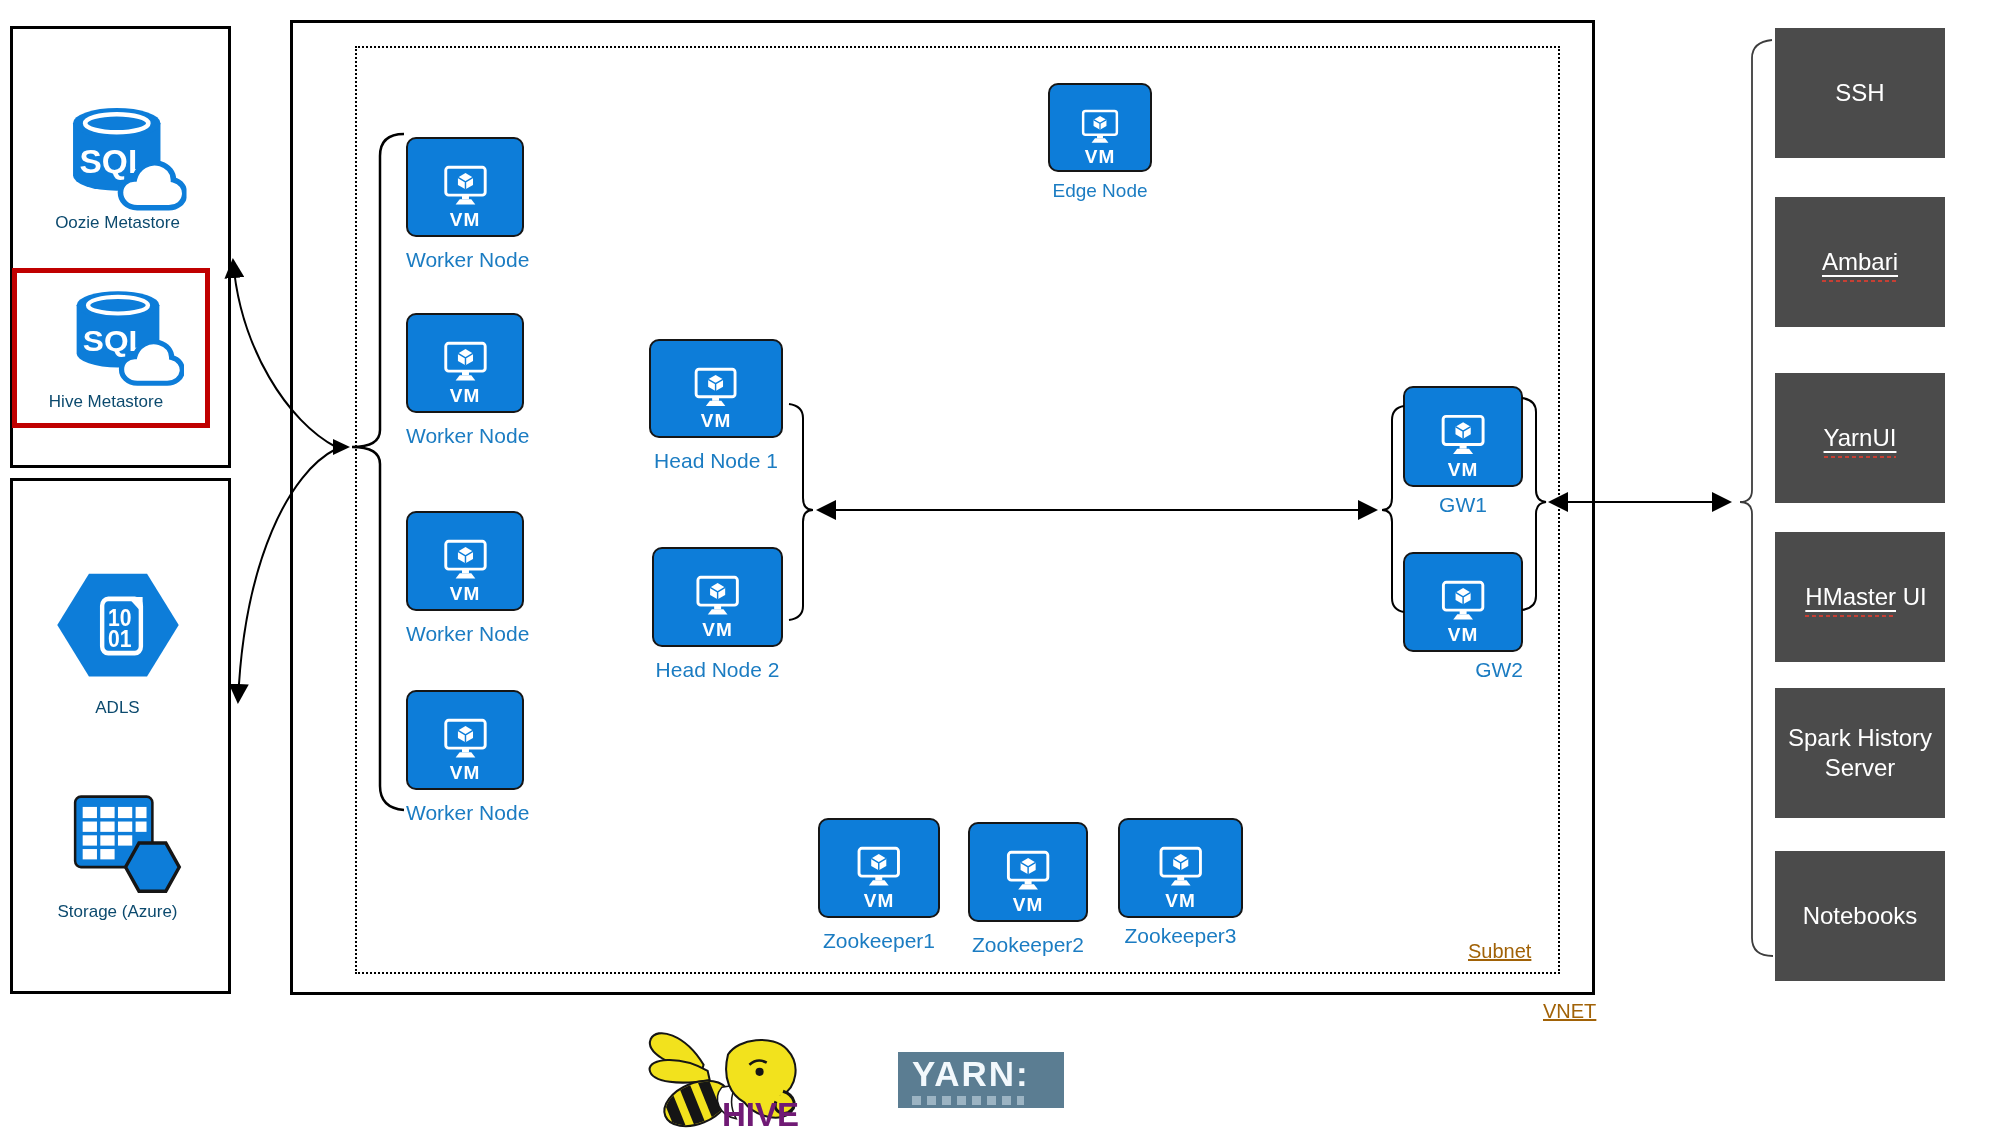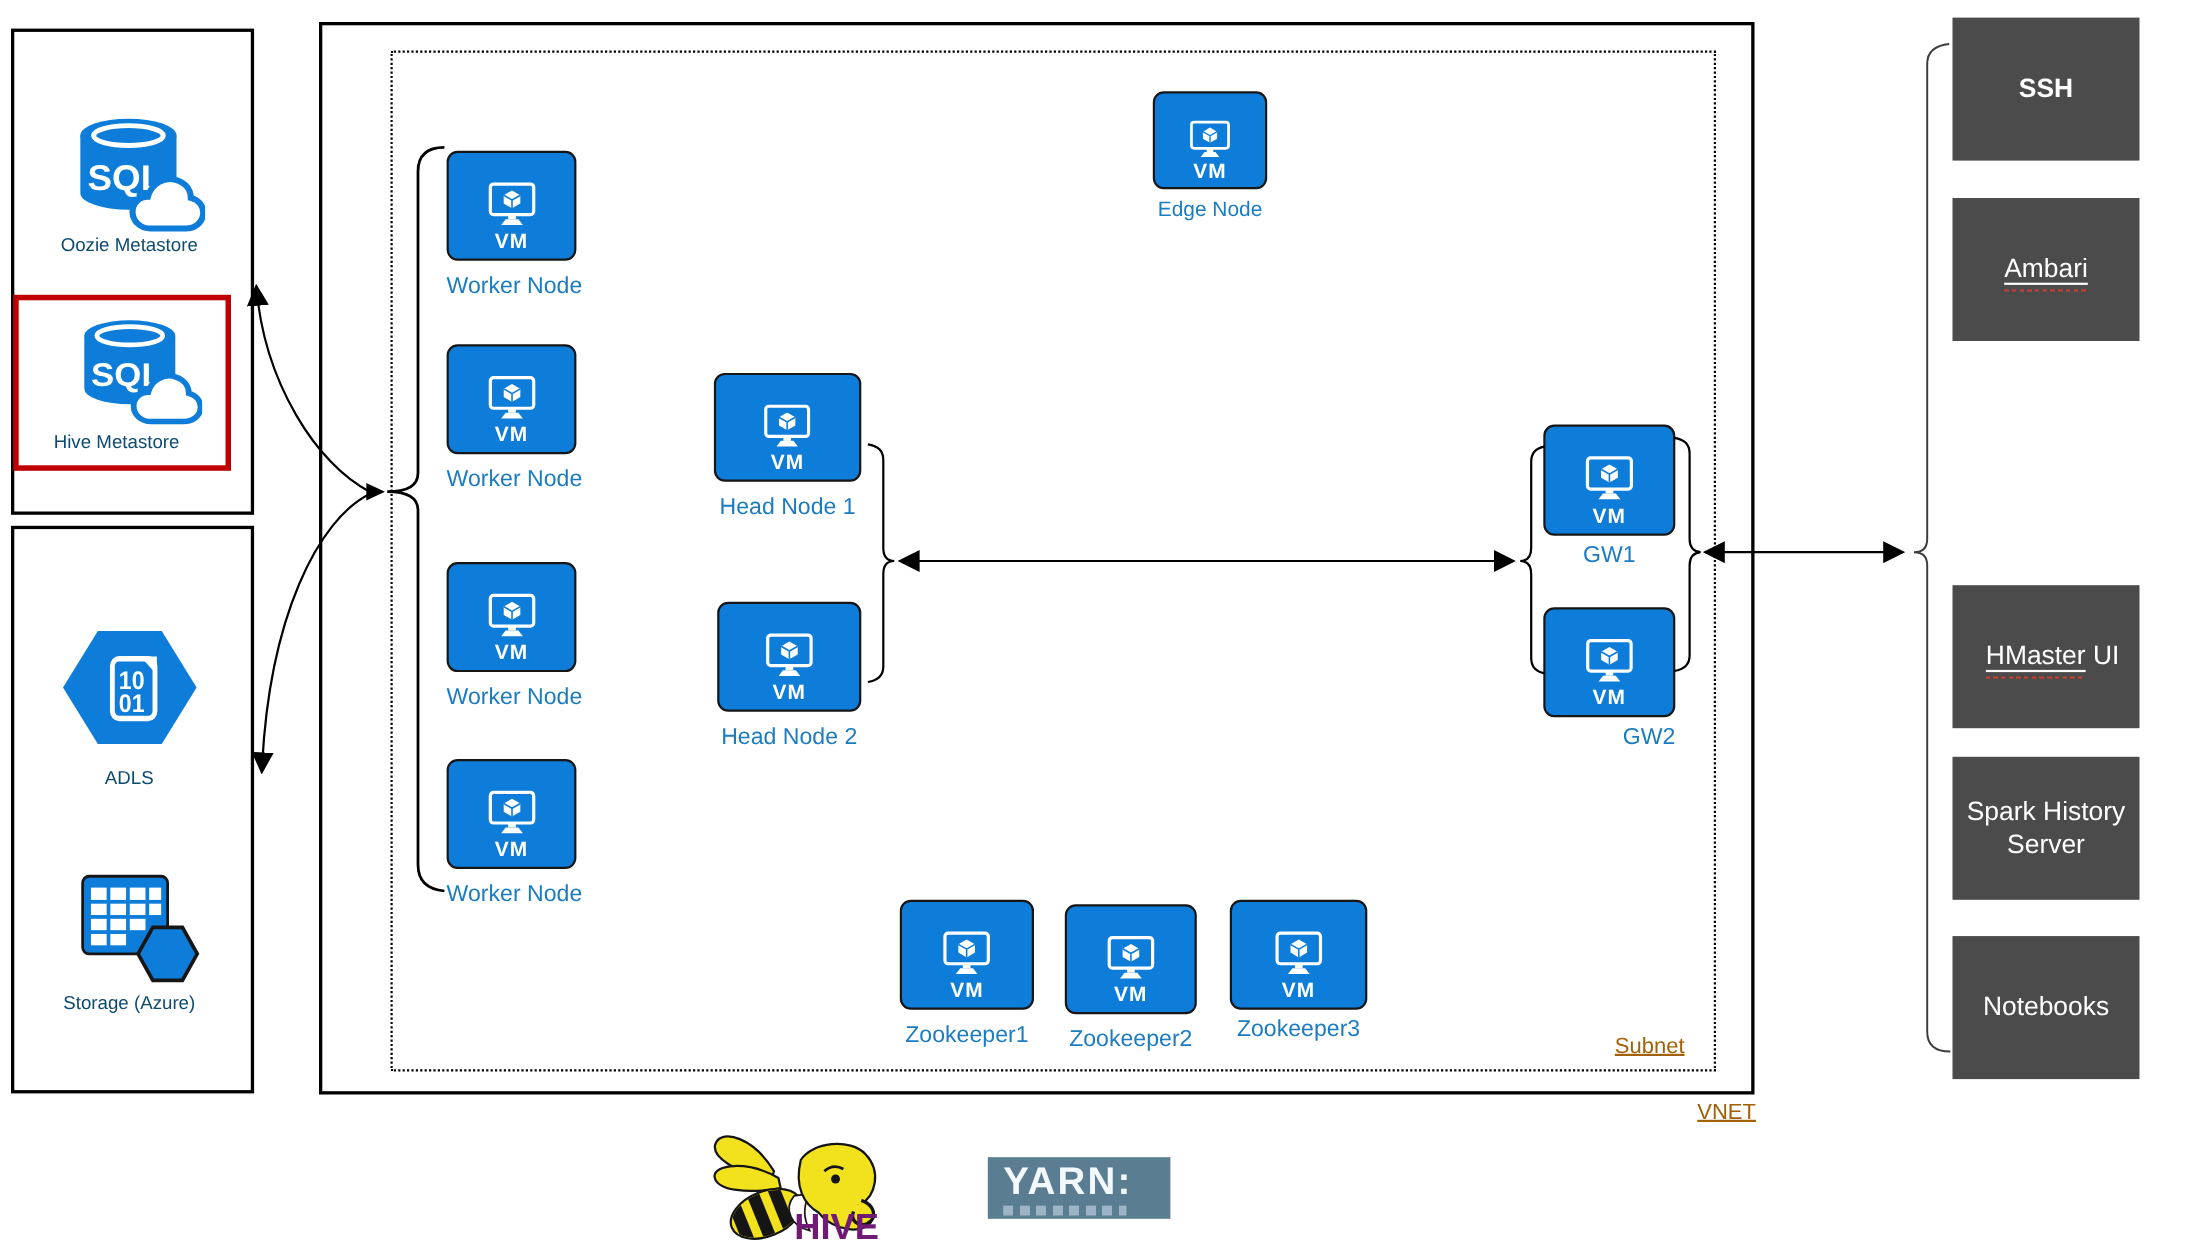--- a/index.html
+++ b/index.html
@@ -236,25 +236,28 @@
 <div class="vm-node" style="left:1118px;top:818px;width:125px;">
   <div class="vm-chip" style="width:125px;height:100px;">
     <svg class="vm-mon">
           <use href="#vm-monitor"></use>
         </svg>
     <div class="vm-badge">VM</div>
   </div>
   <div class="vm-label" style="margin-top:6px;">Zookeeper3</div>
 </div>
 
-<div class="endpoint" style="top:16px;font-weight:bold;">
+<div class="endpoint" style="top:28px;">
   <div><span class="ul"></span><span>SSH</span></div>
 </div>
-<div class="endpoint" style="top:180px;">
+<div class="endpoint" style="top:197px;">
   <div><span class="ul">Ambari</span><span></span></div>
+</div>
+<div class="endpoint" style="top:373px;">
+  <div><span class="ul">YarnUI</span><span></span></div>
 </div>
 <div class="endpoint" style="top:532px;padding-left:20px;">
   <div><span class="ul">HMaster</span><span> UI</span></div>
 </div>
 <div class="endpoint" style="top:688px;">
   <div><span class="ul"></span><span>Spark History Server</span></div>
 </div>
 <div class="endpoint" style="top:851px;">
   <div><span class="ul"></span><span>Notebooks</span></div>
 </div>

